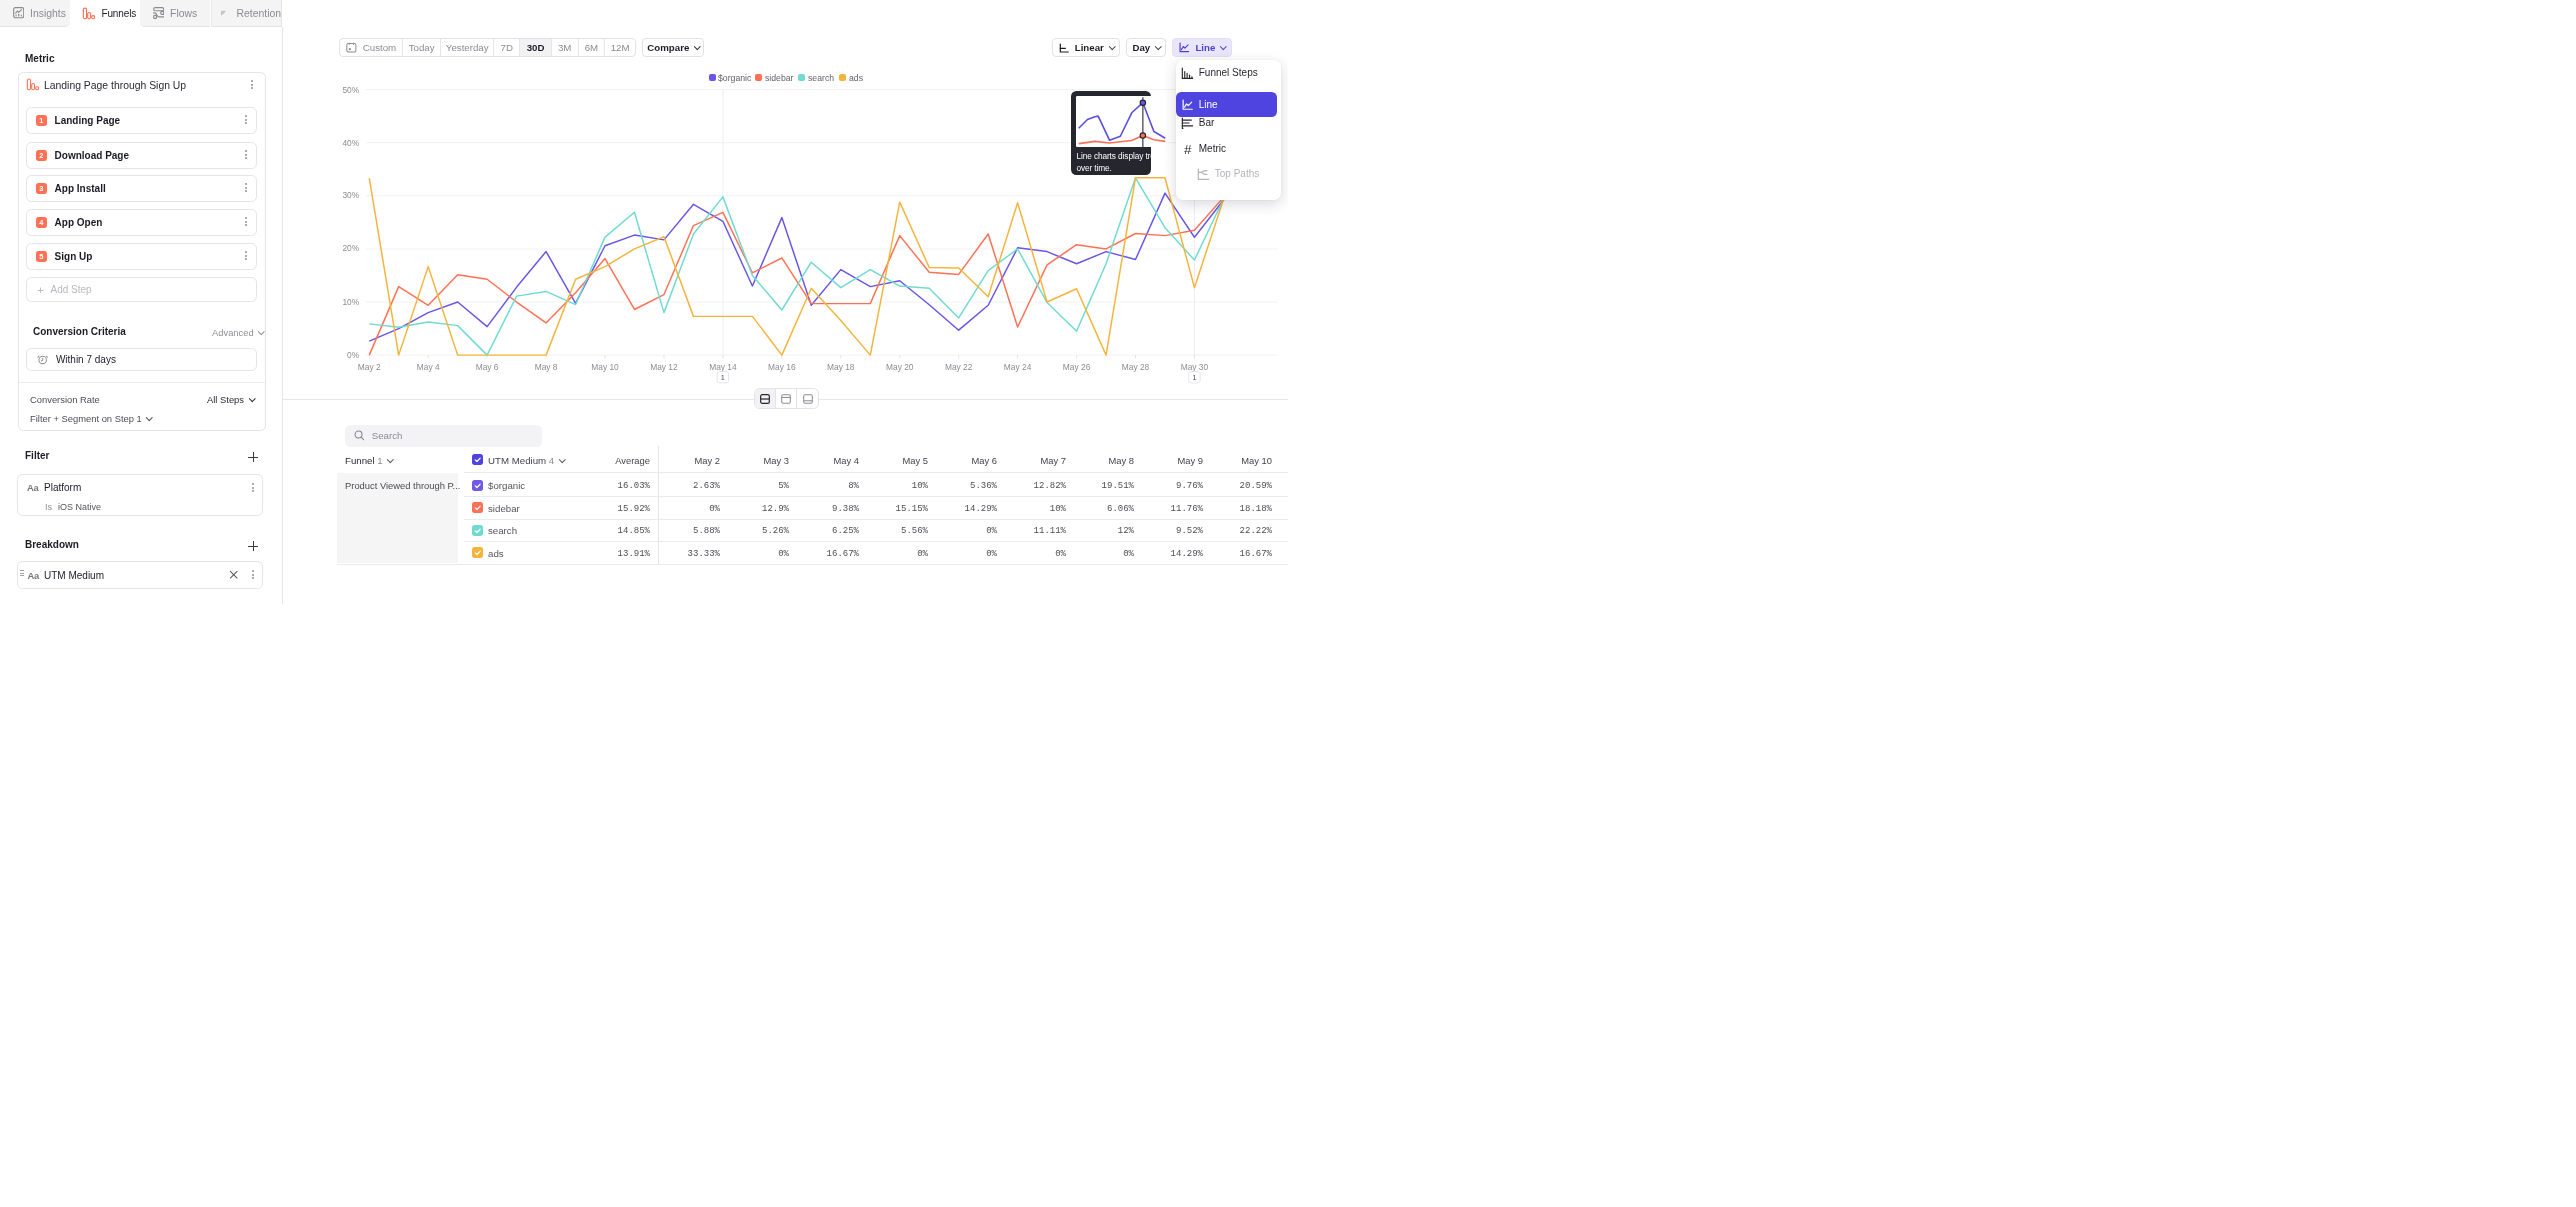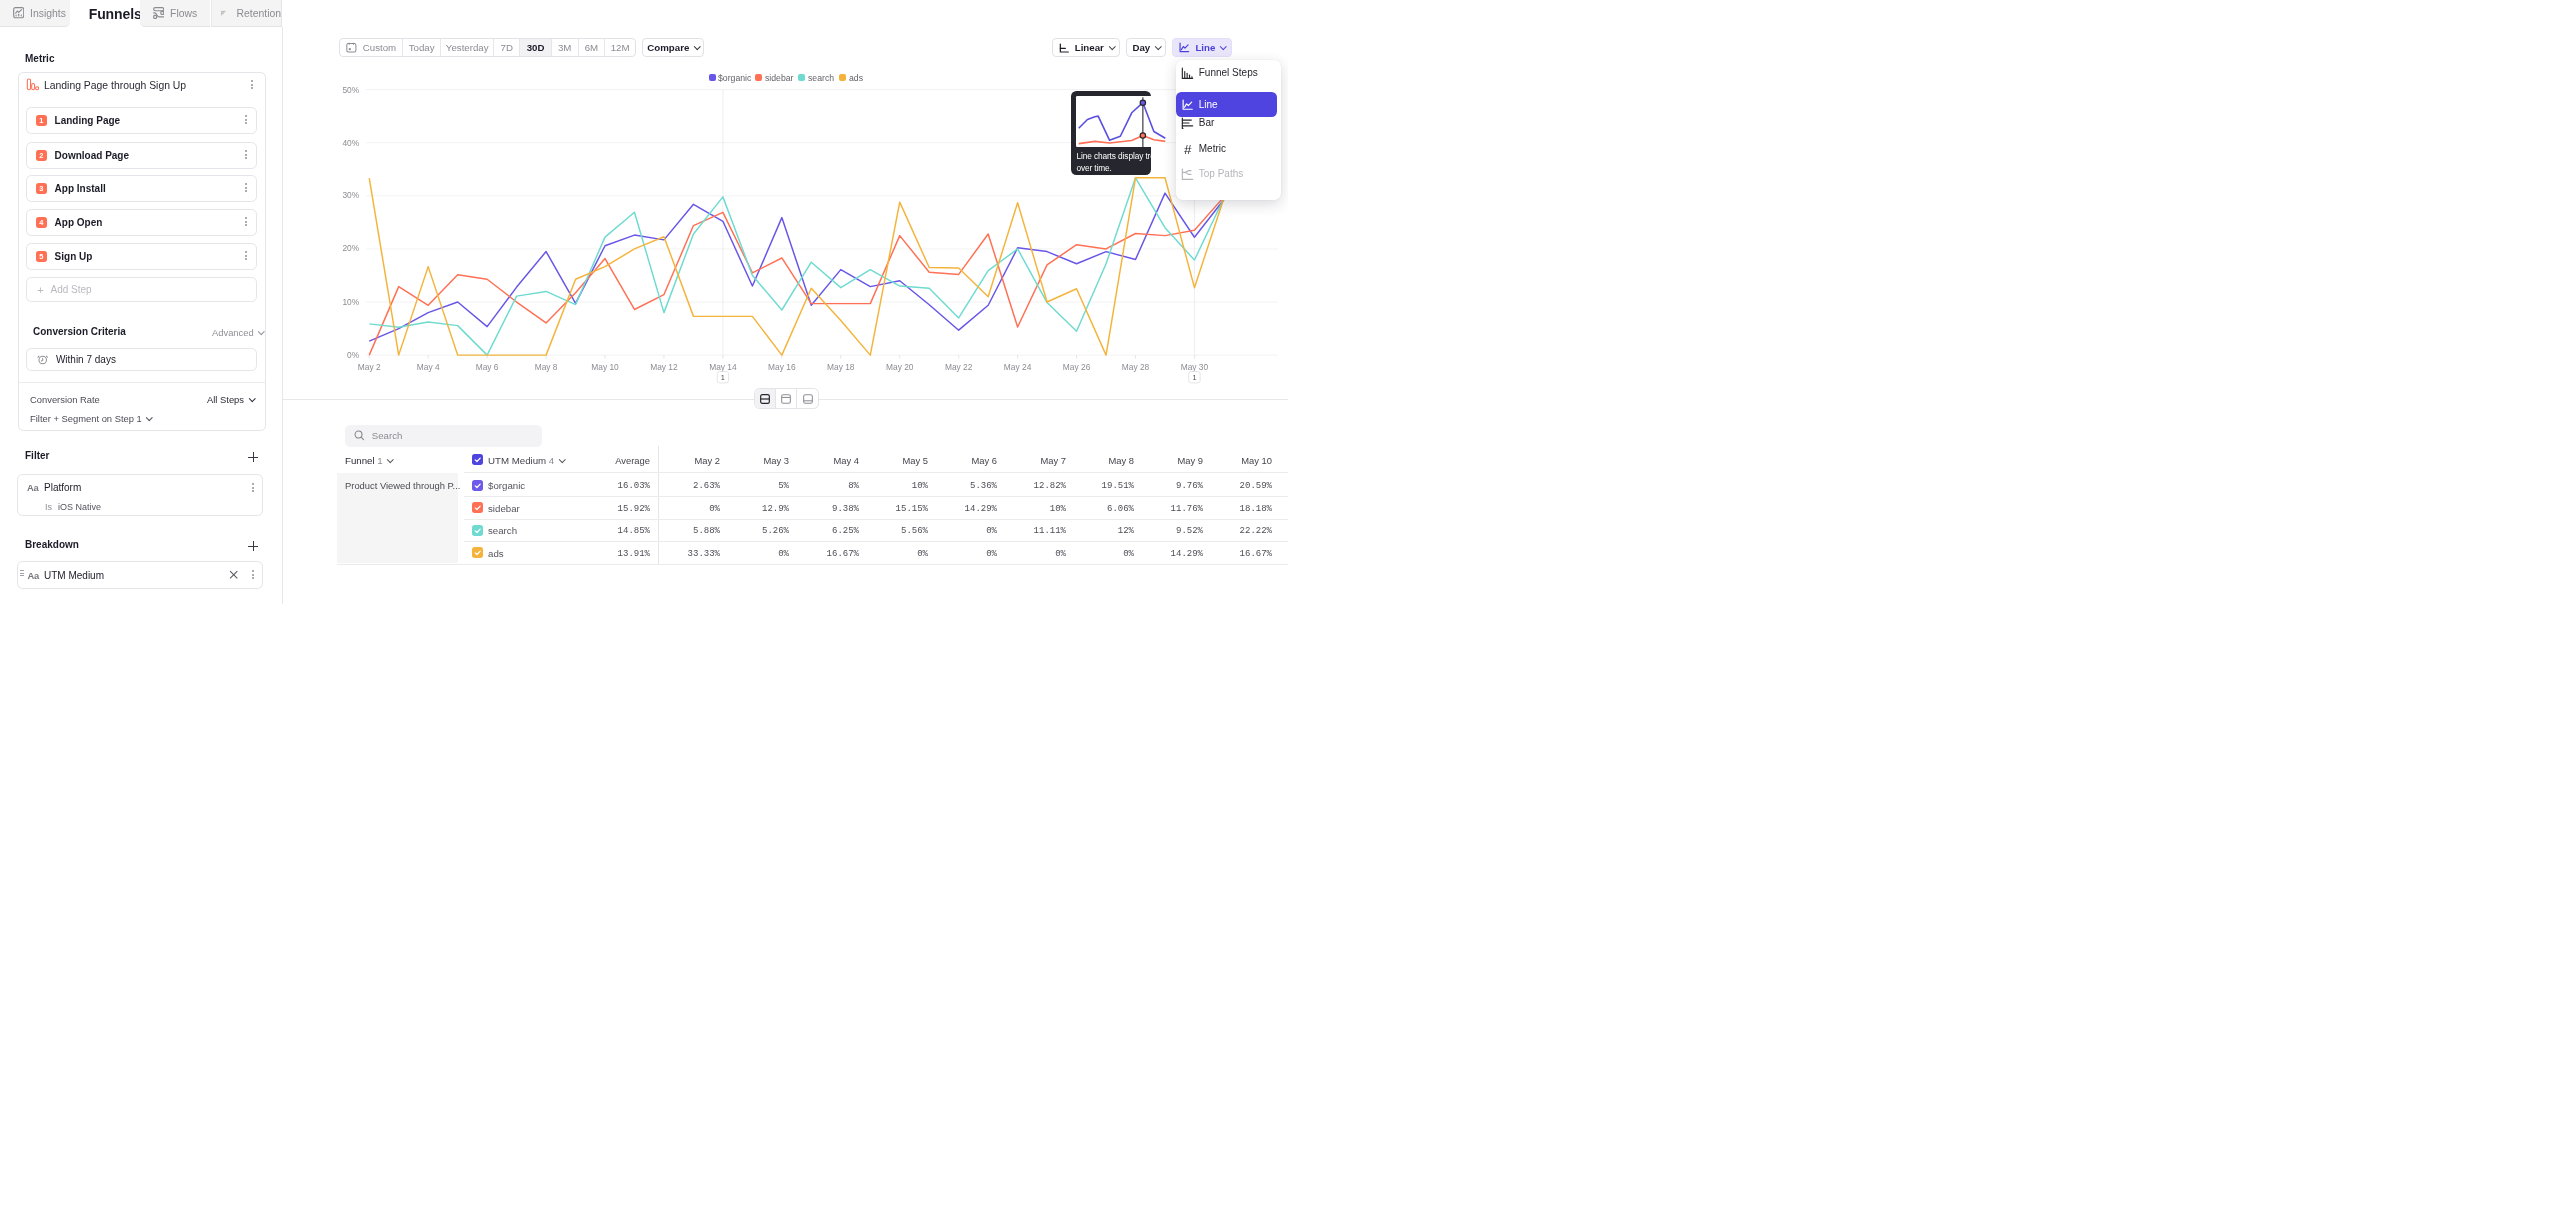--- a/index.html
+++ b/index.html
@@ -7,21 +7,21 @@
   body { font-family:"Liberation Sans", sans-serif; color:#1c1c28; }
   #app { position:relative; width:1288px; height:604px; overflow:hidden; background:#fff; }
   .abs { position:absolute; }
   .chev { display:inline-block; width:4.7px; height:4.7px; border-right:1.1px solid currentColor; border-bottom:1.1px solid currentColor; transform:rotate(45deg) translateY(-1.3px); margin-left:4.7px; vertical-align:1.3px; }
   .kebab { position:absolute; width:2px; }
   .kebab i { display:block; width:2px; height:2px; border-radius:50%; background:#8f8f97; margin-bottom:1.7px; }
   
   .tab { position:absolute; top:0; height:27px; background:#f4f4f5; border-bottom:0.7px solid #e4e4e8; display:flex; align-items:center; overflow:hidden; }
   .tab .lbl { font-size:10.4px; color:#8b8b91; white-space:nowrap; }
   .tab.active { background:#fff; border-bottom:none; }
-  .tab.active .lbl { color:#1c1c28; font-weight:700; font-size:14px; letter-spacing:-0.1px; }
+  .tab.active .lbl { color:#1c1c28; font-weight:400; font-size:10px; letter-spacing:-0.1px; }
   
   .sideheading { position:absolute; left:25px; font-size:10px; font-weight:700; color:#1c1c28; }
   .card { position:absolute; background:#fff; border:0.7px solid #e5e5e9; border-radius:5.4px; }
   .stepcard { position:absolute; left:25.5px; width:231px; height:27px; border:0.7px solid #e5e5e9; border-radius:5.4px; background:#fff; display:flex; align-items:center; }
   .badge { width:10.7px; height:10.7px; border-radius:2.7px; background:#ff7054; color:#fff; font-size:7.4px; font-weight:700; display:flex; align-items:center; justify-content:center; margin-left:9.4px; }
   .steplbl { font-size:10px; font-weight:700; color:#1c1c28; margin-left:8px; }
   .plus { position:absolute; width:10px; height:10px; }
   .plus:before, .plus:after { content:""; position:absolute; background:#3a3a44; }
   .plus:before { left:4.7px; top:0; width:1.1px; height:10px; }
   .plus:after { top:4.7px; left:0; height:1.1px; width:10px; }
@@ -458,21 +458,21 @@
       <span class="ic">
         <svg width="12.7" height="12.7" viewBox="0 0 19 19" fill="none" stroke="#26262e" stroke-width="1.7" stroke-linecap="round">
           <polyline points="2,1.5 2,17 3,17"></polyline>
           <line x1="2" y1="4.6" x2="15.5" y2="4.6"></line>
           <line x1="2" y1="8.9" x2="12" y2="8.9"></line>
           <line x1="2" y1="13.2" x2="17.5" y2="13.2"></line>
         </svg>
       </span>Bar</div>
     <div class="mitem" style="top:83px;">
       <span class="ic" style="font-size:13.4px;font-weight:400;color:#26262e;">#</span>Metric</div>
-    <div class="mitem" style="top:108px;color:#b4b4bb;">
+    <div class="mitem" style="top:108px;color:#b4b4bb;padding-left:16px;">
       <span class="ic">
         <svg width="12.7" height="12.7" viewBox="0 0 19 19" fill="none" stroke="#b4b4bb" stroke-width="1.7" stroke-linecap="round">
           <polyline points="2,1.5 2,17 17.5,17"></polyline>
           <path d="M2,6.5 L6,6.5 C9,6.5 9,4 12,4 L15,4 M6,6.5 C9,6.5 9,9.5 12,9.5 L15,9.5"></path>
         </svg>
       </span>Top Paths</div>
   </div>
 
   <div class="tip">
     <div class="arrow"></div>

